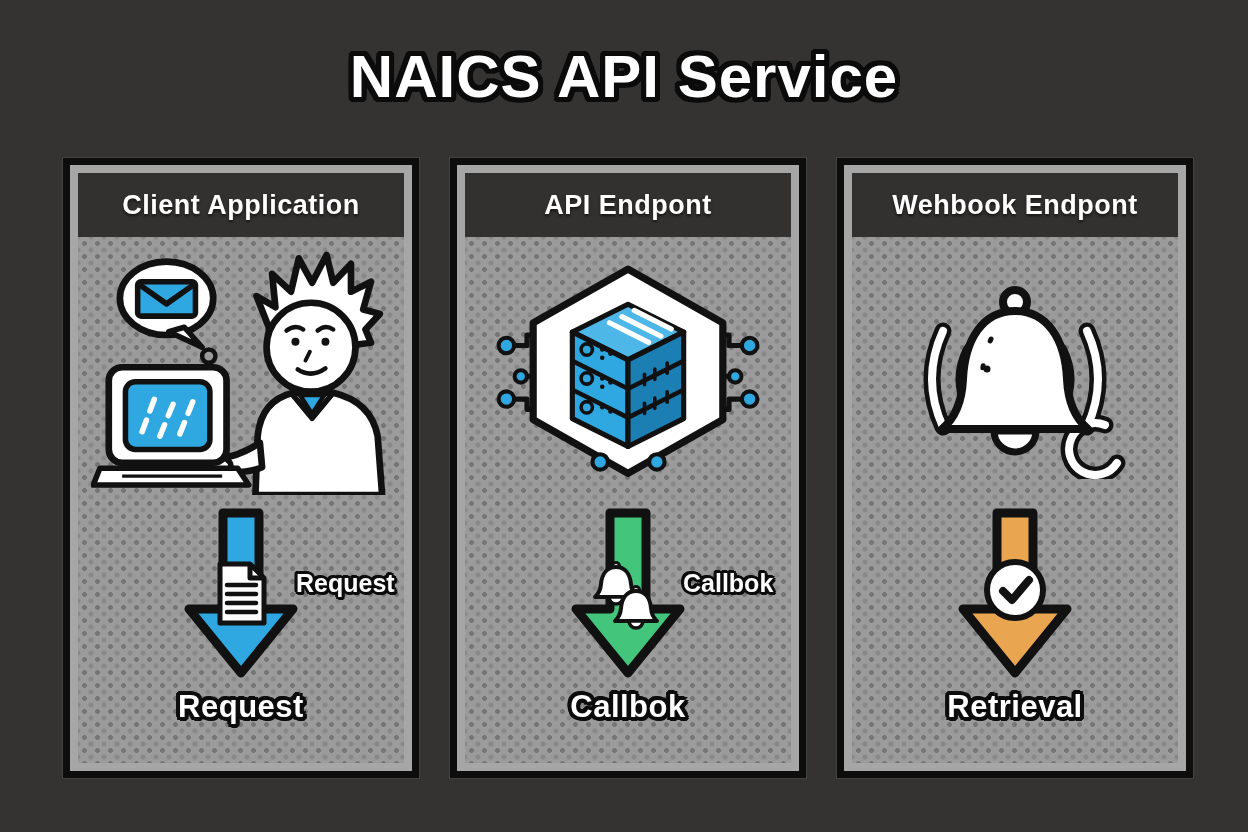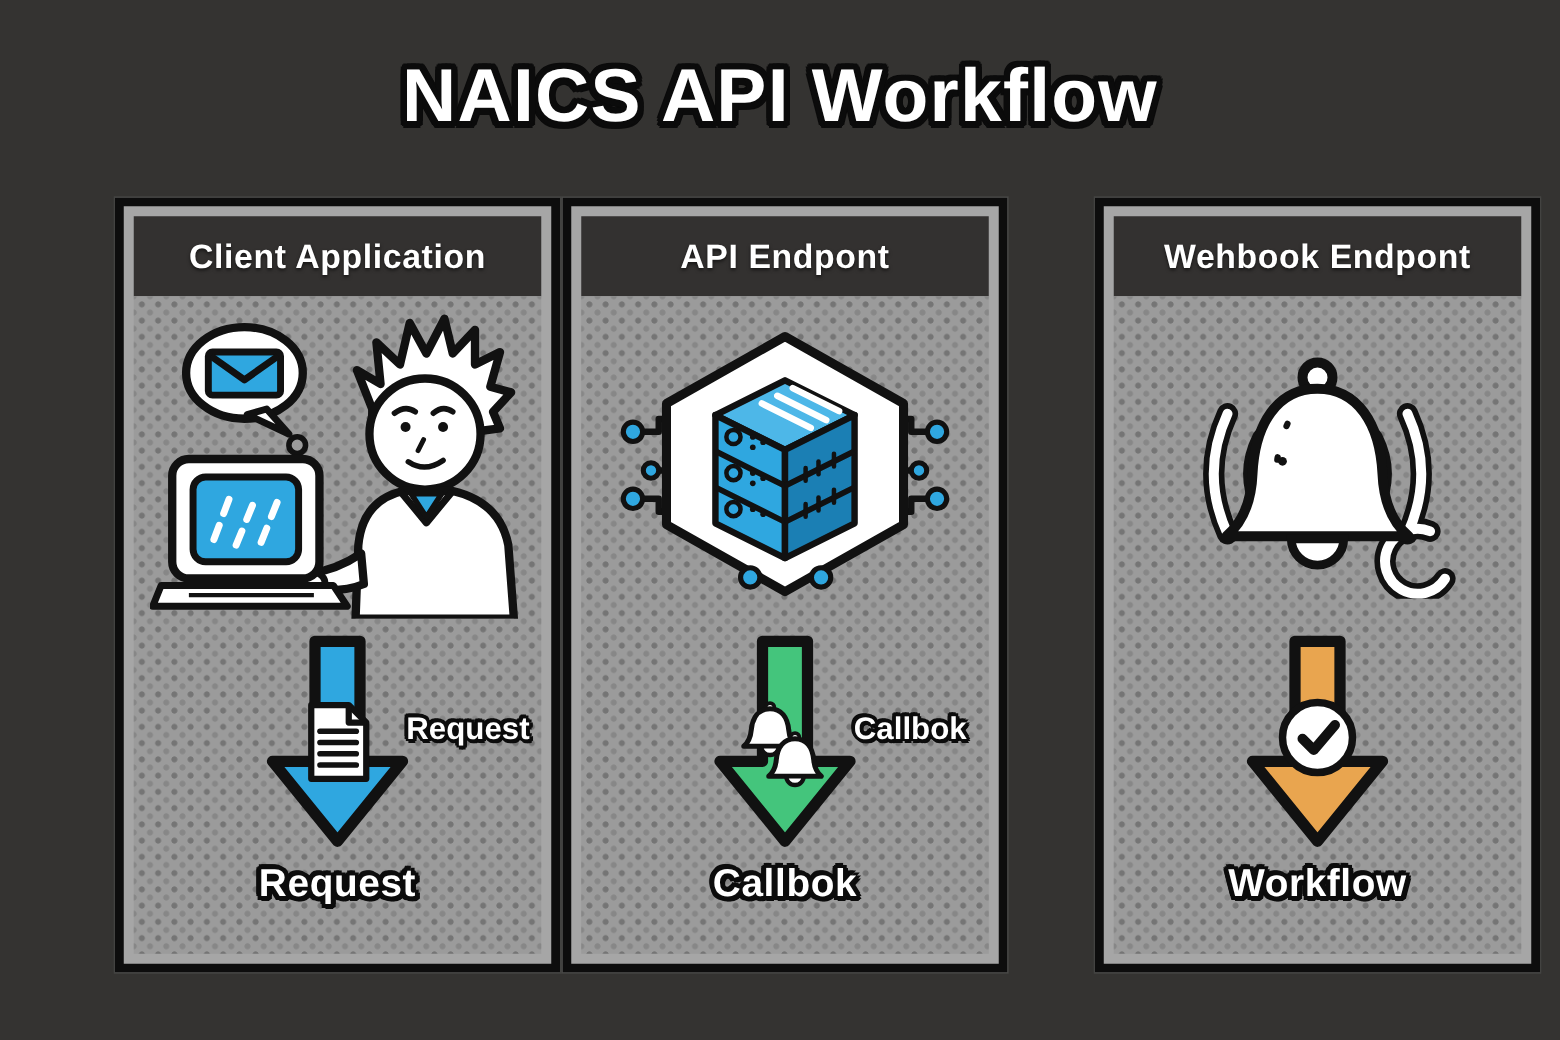--- a/index.html
+++ b/index.html
@@ -18,21 +18,21 @@
       4px 4px 0 #0b0b0b,-4px 4px 0 #0b0b0b,4px -4px 0 #0b0b0b,-4px -4px 0 #0b0b0b,
       5px 3px 0 #0b0b0b,-5px -3px 0 #0b0b0b,3px 5px 0 #0b0b0b,-3px -5px 0 #0b0b0b,
       -5px 3px 0 #0b0b0b,5px -3px 0 #0b0b0b,-3px 5px 0 #0b0b0b,3px -5px 0 #0b0b0b;
   }
   
   .panel{
     position:absolute;top:158px;width:356px;height:620px;box-sizing:border-box;
     border:7px solid #0d0d0d;background:var(--frame,#a6a6a6);padding:8px;
     box-shadow:0 0 0 1px rgba(255,255,255,0.08);
   }
-  .panel-1{left:63px;margin-left:29px;} .panel-2{left:450px;} .panel-3{left:837px;margin-left:39px;}
+  .panel-1{left:63px;} .panel-2{left:450px;} .panel-3{left:837px;}
   .panel-inner{position:relative;width:100%;height:100%;display:flex;flex-direction:column;}
   .panel-header{
     height:64px;flex:0 0 64px;background:var(--header-bg,#333130);
     display:flex;align-items:center;justify-content:center;
   }
   .panel-header-text{
     color:var(--text,#fff);font-size:27px;font-weight:bold;letter-spacing:0.5px;
     text-shadow:0 2px 3px rgba(0,0,0,0.6);
   }
   .panel-body{
@@ -75,21 +75,21 @@
       4px 0 0 #0c0c0c,-4px 0 0 #0c0c0c,0 4px 0 #0c0c0c,0 -4px 0 #0c0c0c,
       3px 3px 0 #0c0c0c,-3px 3px 0 #0c0c0c,3px -3px 0 #0c0c0c,-3px -3px 0 #0c0c0c,
       4px 2px 0 #0c0c0c,-4px -2px 0 #0c0c0c,2px 4px 0 #0c0c0c,-2px -4px 0 #0c0c0c;
   }
 </style>
 </head>
 <body>
 
 <div class="page">
 
-  <h1 class="title">NAICS API Workflow</h1>
+  <h1 class="title">NAICS API Service</h1>
 
   <section class="panel panel-1">
     <div class="panel-inner">
       <header class="panel-header">
         <span class="panel-header-text">Client Application</span>
       </header>
       <div class="panel-body">
 
         <svg class="illus illus-client" viewBox="0 0 270 225">
 
@@ -281,18 +281,18 @@
           <svg class="arrow" viewBox="0 0 122 172">
             <path class="arrow-body-orange" d="M43 6 L79 6 L79 102 L113 102 L61 166 L9 102 L43 102 Z" stroke="#111" stroke-width="9" stroke-linejoin="round"></path>
           </svg>
           <svg class="badge badge-check" viewBox="0 0 70 70">
             <circle cx="35" cy="35" r="28" fill="#fff" stroke="#111" stroke-width="6"></circle>
             <path d="M23 36 L32 45 L49 25" fill="none" stroke="#111" stroke-width="8" stroke-linecap="round" stroke-linejoin="round"></path>
           </svg>
 
         </div>
 
-        <div class="caption">Workflow</div>
+        <div class="caption">Retrieval</div>
       </div>
     </div>
   </section>
 
 </div>
 
 </body></html>

